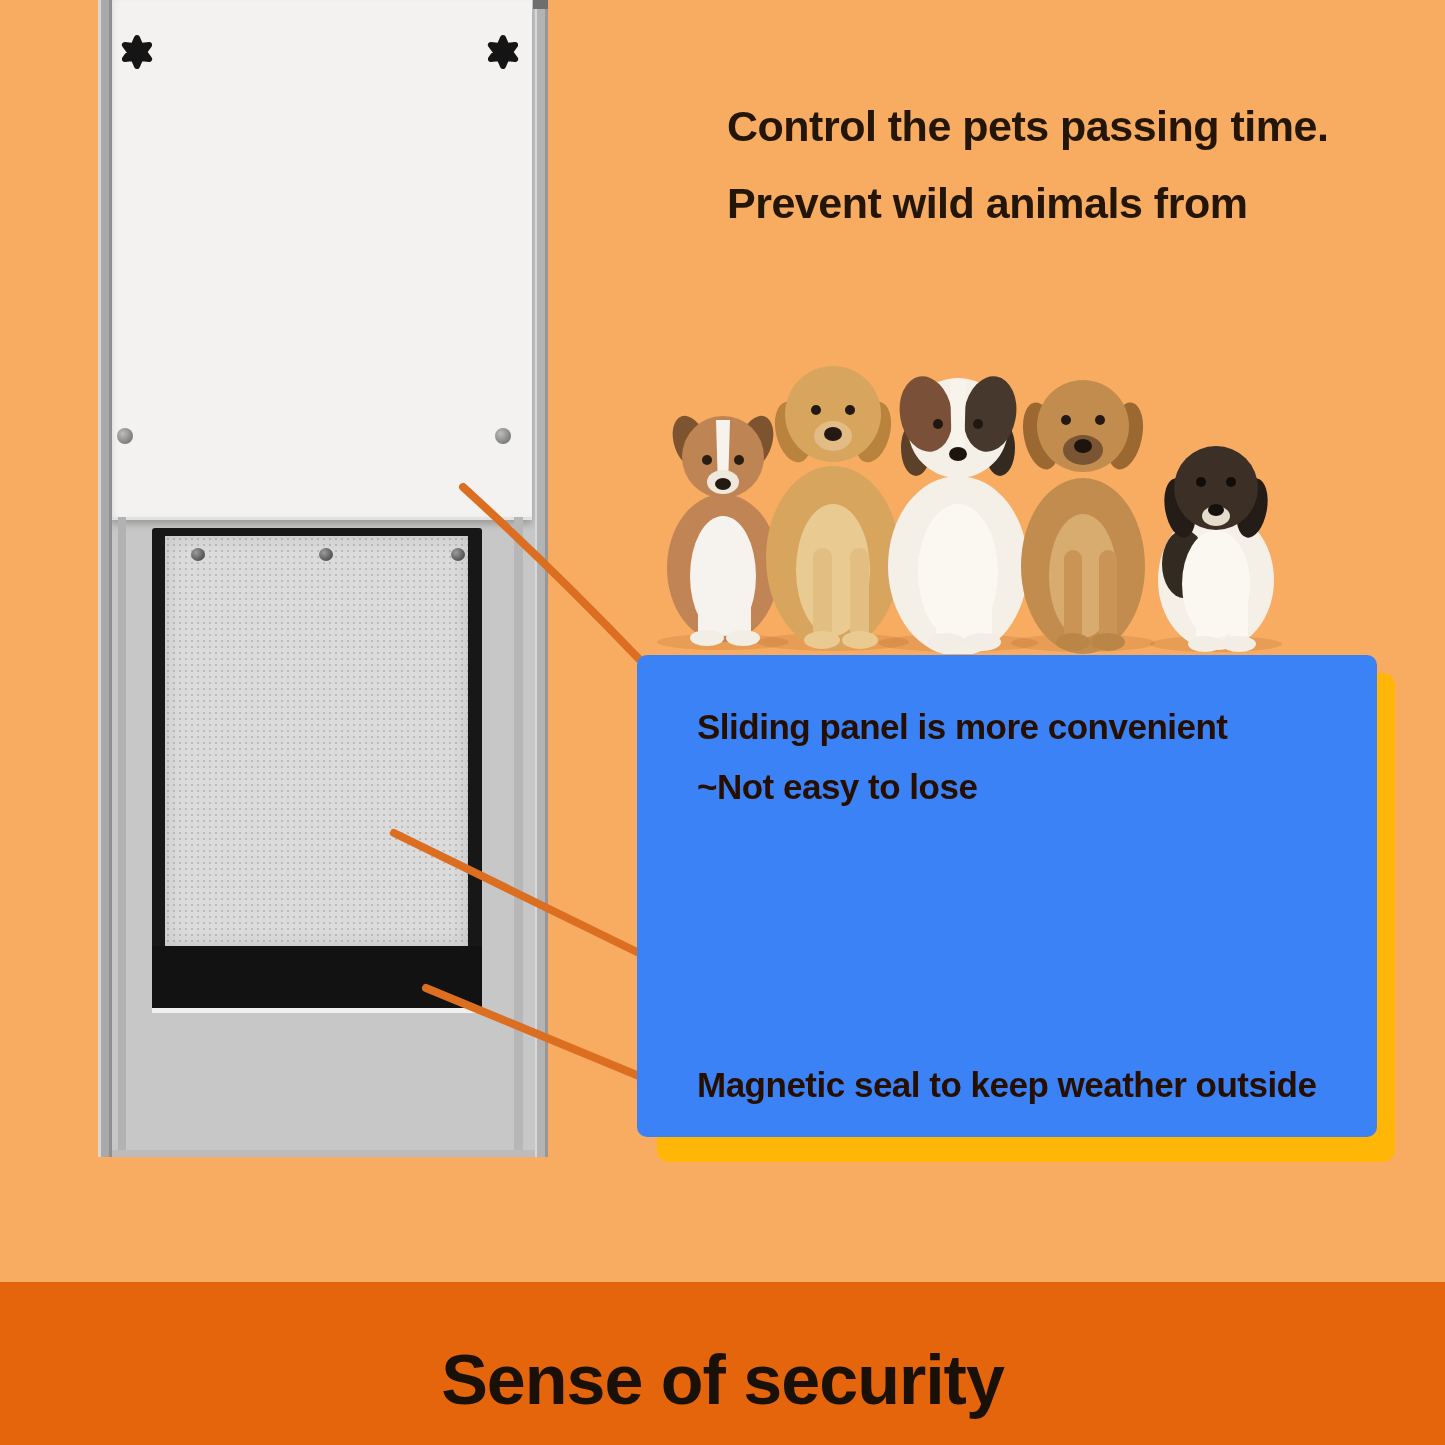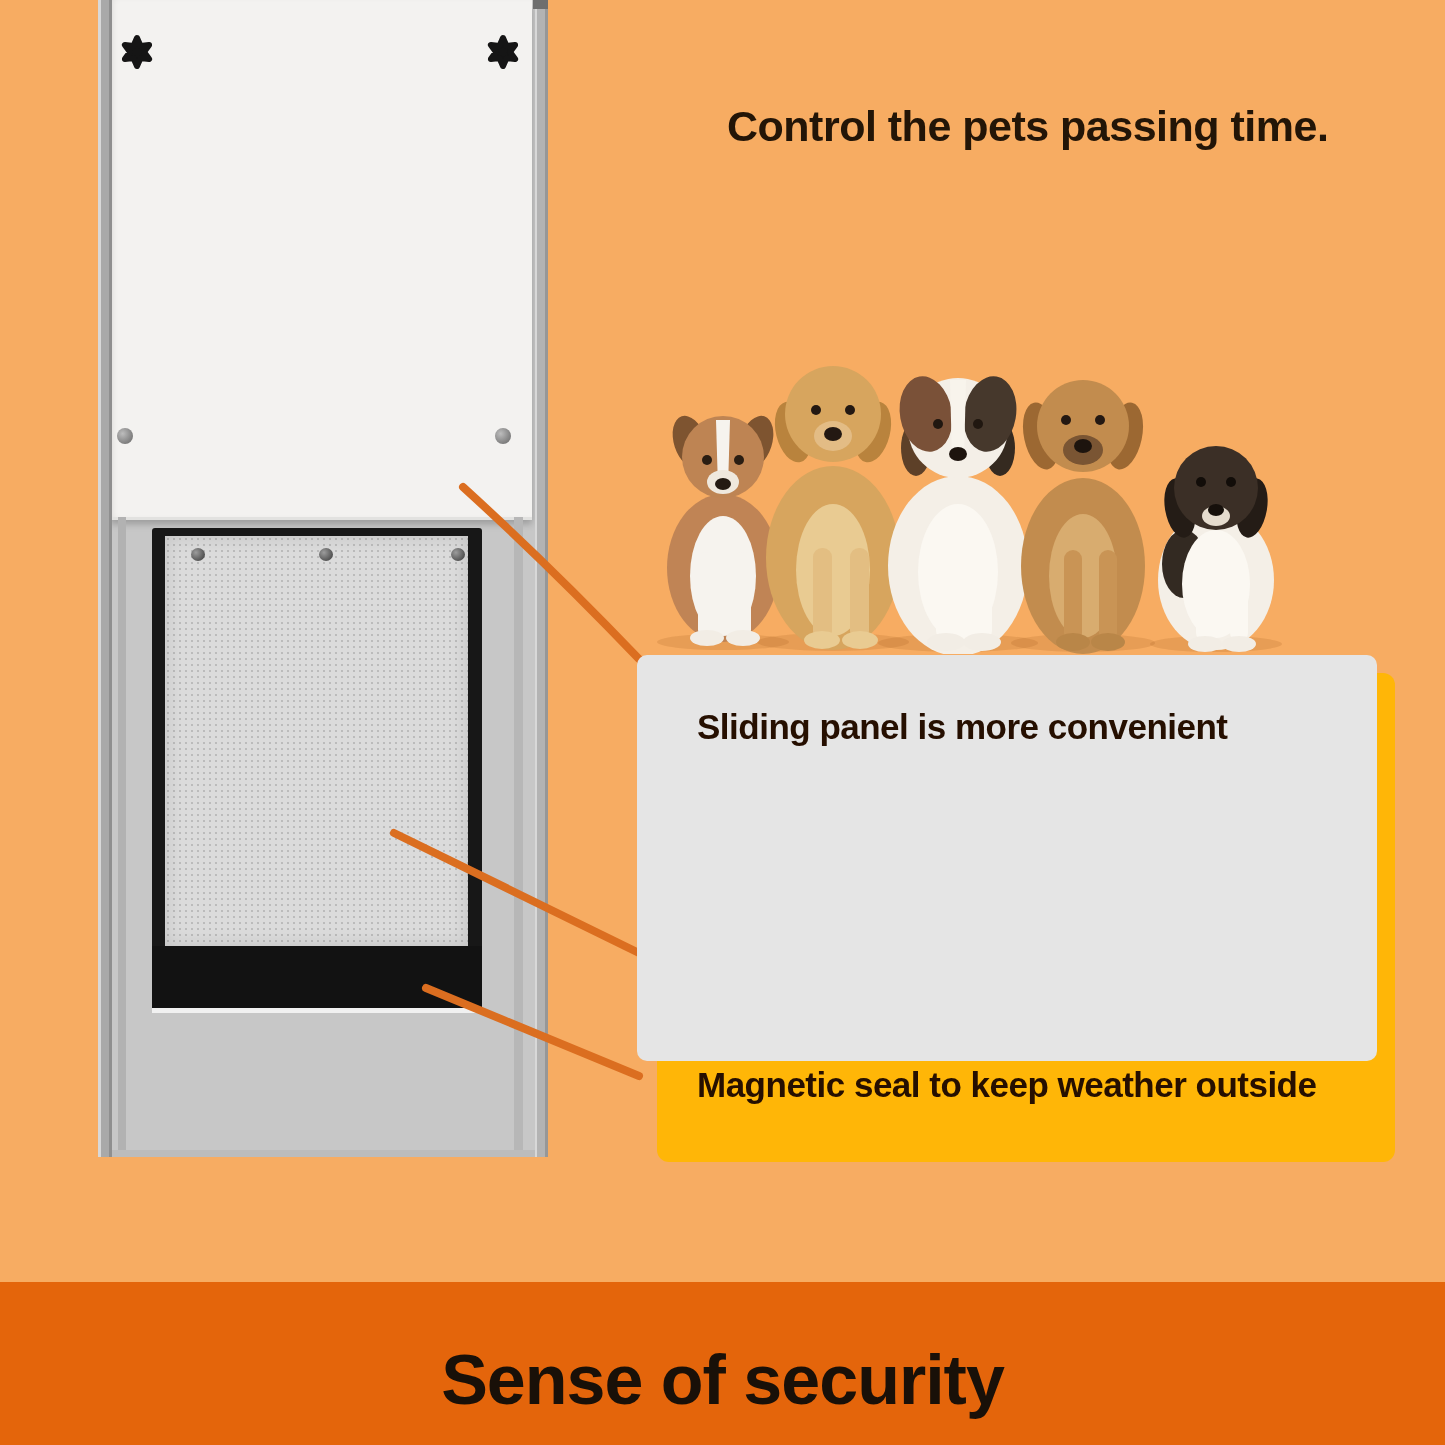--- a/index.html
+++ b/index.html
@@ -33,22 +33,22 @@
   .sill-shade{position:absolute;left:14px;top:1150px;width:423px;height:7px;background:#bcbcbc;}
 
   
   .hero{position:absolute;left:727px;top:88px;color:#231507;}
   .hero-line{display:block;font-size:43px;font-weight:700;line-height:77px;
     letter-spacing:-0.5px;white-space:nowrap;}
 
   
   .yellow-shadow{position:absolute;left:657px;top:673px;width:738px;height:489px;
     background:#FFB607;border-radius:12px;}
-  .box{position:absolute;left:637px;top:655px;width:740px;height:406px;
-    background:#e5e5e5;border-radius:10px;}
+  .box{position:absolute;left:637px;top:655px;width:740px;height:482px;
+    background:#3b82f6;border-radius:10px;}
   .box-line{position:absolute;left:60px;color:#260F00;font-size:35px;font-weight:700;
     letter-spacing:-0.5px;white-space:nowrap;}
   .t-sliding{top:52px;} .t-b1{top:112px;} .t-b2{top:170px;}
   .t-acrylic{top:292px;} .t-magnetic{top:410px;text-align:center;}
 
   
   .lines-svg{position:absolute;left:0;top:0;width:1445px;height:1445px;pointer-events:none;}
   .puppies{position:absolute;left:628px;top:320px;width:772px;height:334px;}
 
   
@@ -84,32 +84,34 @@
     </div>
     <div class="sill-line"></div>
     <div class="sill-shade"></div>
     <div class="rail-left"></div>
     <div class="rail-right"></div>
     <div class="rail-cap"></div>
   </div>
 
   <div class="hero">
     <span class="hero-line">Control the pets passing time.</span>
+    <span class="hero-line">Prevent wild animals from</span>
   </div>
 
   <div class="yellow-shadow"></div>
 
   <svg class="lines-svg" viewBox="0 0 1445 1445">
     <path d="M463 487 Q552 568 639 659" stroke="#DB6E20" stroke-width="8" fill="none" stroke-linecap="round"></path>
     <path d="M394 833 L639 953" stroke="#DB6E20" stroke-width="8" fill="none" stroke-linecap="round"></path>
     <path d="M426 988 L639 1076" stroke="#DB6E20" stroke-width="8" fill="none" stroke-linecap="round"></path>
   </svg>
 
   <div class="box">
     <span class="box-line t-sliding">Sliding panel is more convenient</span>
+    <span class="box-line t-b1">~Not easy to lose</span>
     <span class="box-line t-magnetic">Magnetic seal to keep weather outside</span>
   </div>
 
   <svg class="puppies" viewBox="0 0 772 334" aria-label="Five puppies sitting in a row">
 
     <g fill="rgba(150,80,20,0.16)">
       <ellipse cx="95" cy="322" rx="66" ry="8"></ellipse>
       <ellipse cx="205" cy="322" rx="76" ry="9"></ellipse>
       <ellipse cx="330" cy="323" rx="80" ry="9"></ellipse>
       <ellipse cx="455" cy="323" rx="72" ry="9"></ellipse>

